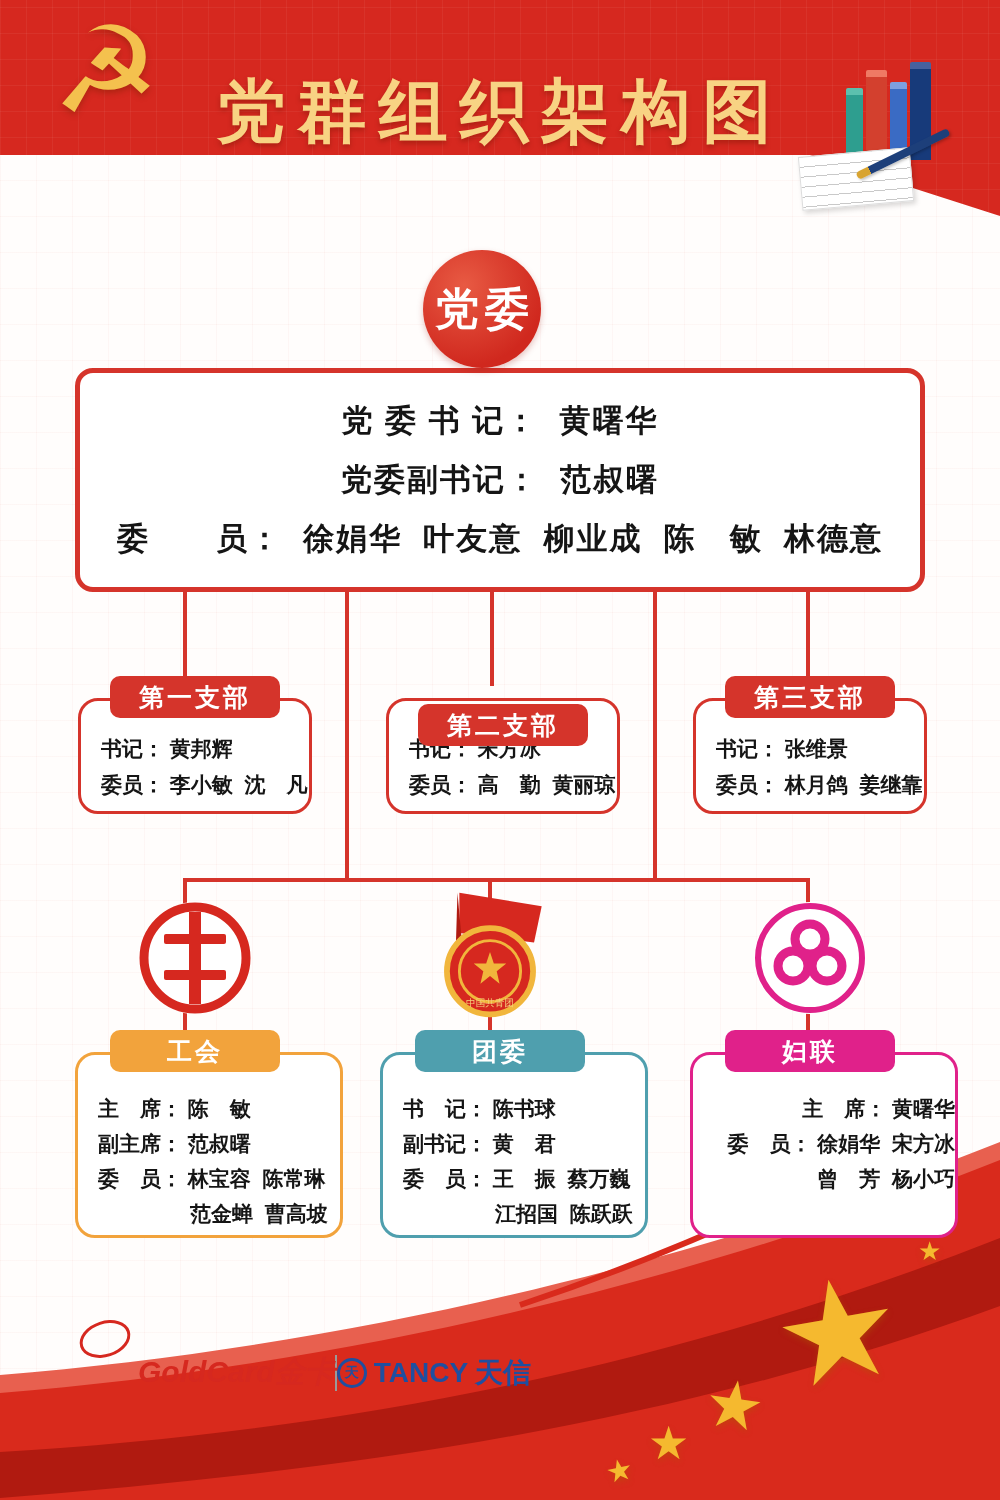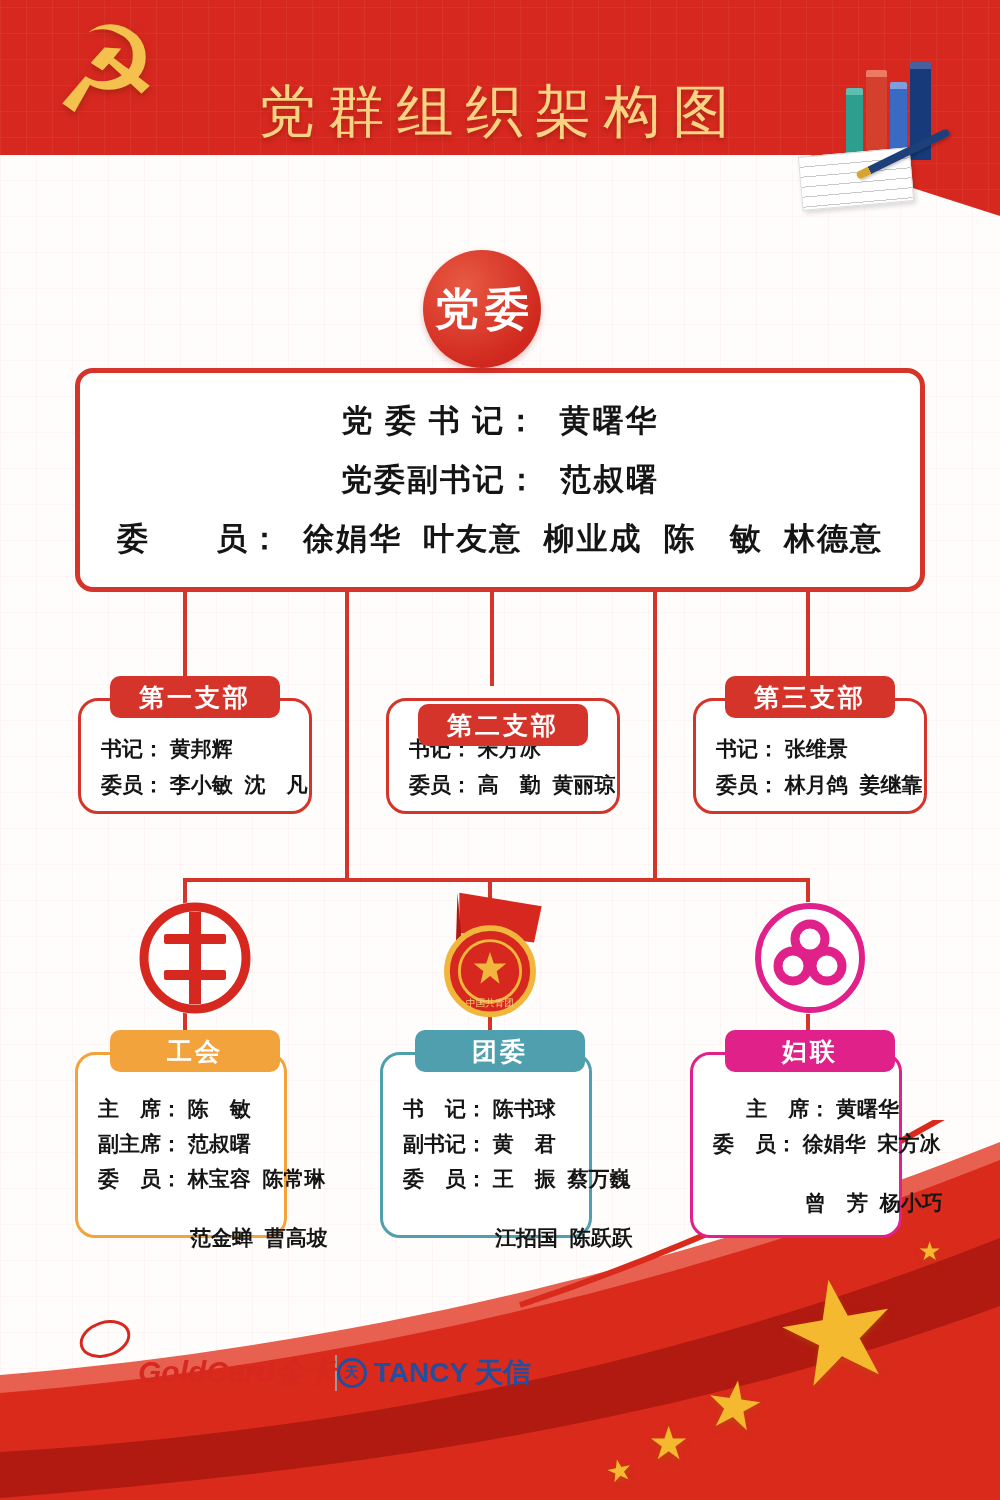--- a/index.html
+++ b/index.html
@@ -19,22 +19,22 @@
     background-color:#d6281f;
     background-image:
       repeating-linear-gradient(0deg, rgba(255,255,255,0.05) 0 1px, transparent 1px 26px),
       repeating-linear-gradient(90deg, rgba(255,255,255,0.05) 0 1px, transparent 1px 26px);
     clip-path:polygon(0 0,1000px 0,1000px 216px,810px 155px,0 155px);
   }
   .emblem{position:absolute;left:52px;top:10px;font-size:120px;line-height:1;
     color:#f4c14e;text-shadow:0 3px 6px rgba(120,30,0,.45);}
   .emblem::before{content:"☭";}
   .poster-title{
-    position:absolute;left:0;right:0;top:66px;margin:8px;text-align:center;
-    font-size:57px;font-weight:400;letter-spacing:12px;color:#f8d383;
+    position:absolute;left:0;right:0;top:66px;margin:0;text-align:center;
+    font-size:69px;font-weight:700;letter-spacing:12px;color:#f8d383;
     text-shadow:0 3px 5px rgba(110,20,0,.4);
   }
   .books{position:absolute;left:846px;top:62px;height:100px;}
   .book{display:inline-block;vertical-align:bottom;margin-right:3px;border-radius:2px 2px 0 0;}
   .book.b1{width:17px;height:72px;background:linear-gradient(#5cc0ae 0 7px,#2e9e8f 7px);}
   .book.b2{width:21px;height:90px;background:linear-gradient(#ef7a64 0 7px,#d3402e 7px);}
   .book.b3{width:17px;height:78px;background:linear-gradient(#7d9fe0 0 7px,#3a6bc4 7px);}
   .book.b4{width:21px;height:98px;background:linear-gradient(#47619e 0 7px,#173a7a 7px);}
   .paper{position:absolute;left:800px;top:152px;width:110px;height:52px;background:#fff;
     border:1px solid #ddd;transform:rotate(-5deg);box-shadow:2px 3px 5px rgba(0,0,0,.15);
@@ -61,23 +61,23 @@
     position:absolute;width:170px;height:42px;border-radius:10px;z-index:3;
     display:flex;align-items:center;justify-content:center;
     color:#fff;font-weight:800;font-size:25px;letter-spacing:3px;background:#d5342b;
   }
   .card{
     position:absolute;box-sizing:border-box;background:#fff;border:3px solid #d5342b;
     border-radius:20px;z-index:2;padding:30px 0 0 20px;
   }
   .card p{margin:0;font-size:21px;font-weight:700;line-height:36px;white-space:pre;}
   .branch-card{width:234px;height:116px;top:698px;}
-  .org-card{width:212px;height:186px;top:1052px;padding-top:36px;}
+  .org-card{width:268px;height:186px;top:1052px;padding-top:36px;}
   .org-card p{line-height:35px;}
-  .org-card p.indent{padding-left:92px;margin-top:24px;}
+  .org-card p.indent{padding-left:92px;}
   .card.orange{border-color:#f2a33c;}
   .card.teal{border-color:#4f9fae;}
   .card.magenta{border-color:#e0218a;text-align:right;}
   .tab.orange{background:#f2a33c;}
   .tab.teal{background:#4f9fae;}
   .tab.magenta{background:#e0218a;}
   .org-icon{position:absolute;z-index:2;}
   
   .swoosh{position:absolute;left:0;top:1120px;width:1000px;height:380px;z-index:1;pointer-events:none;}
   .star{position:absolute;z-index:2;line-height:1;color:#f5b92f;

